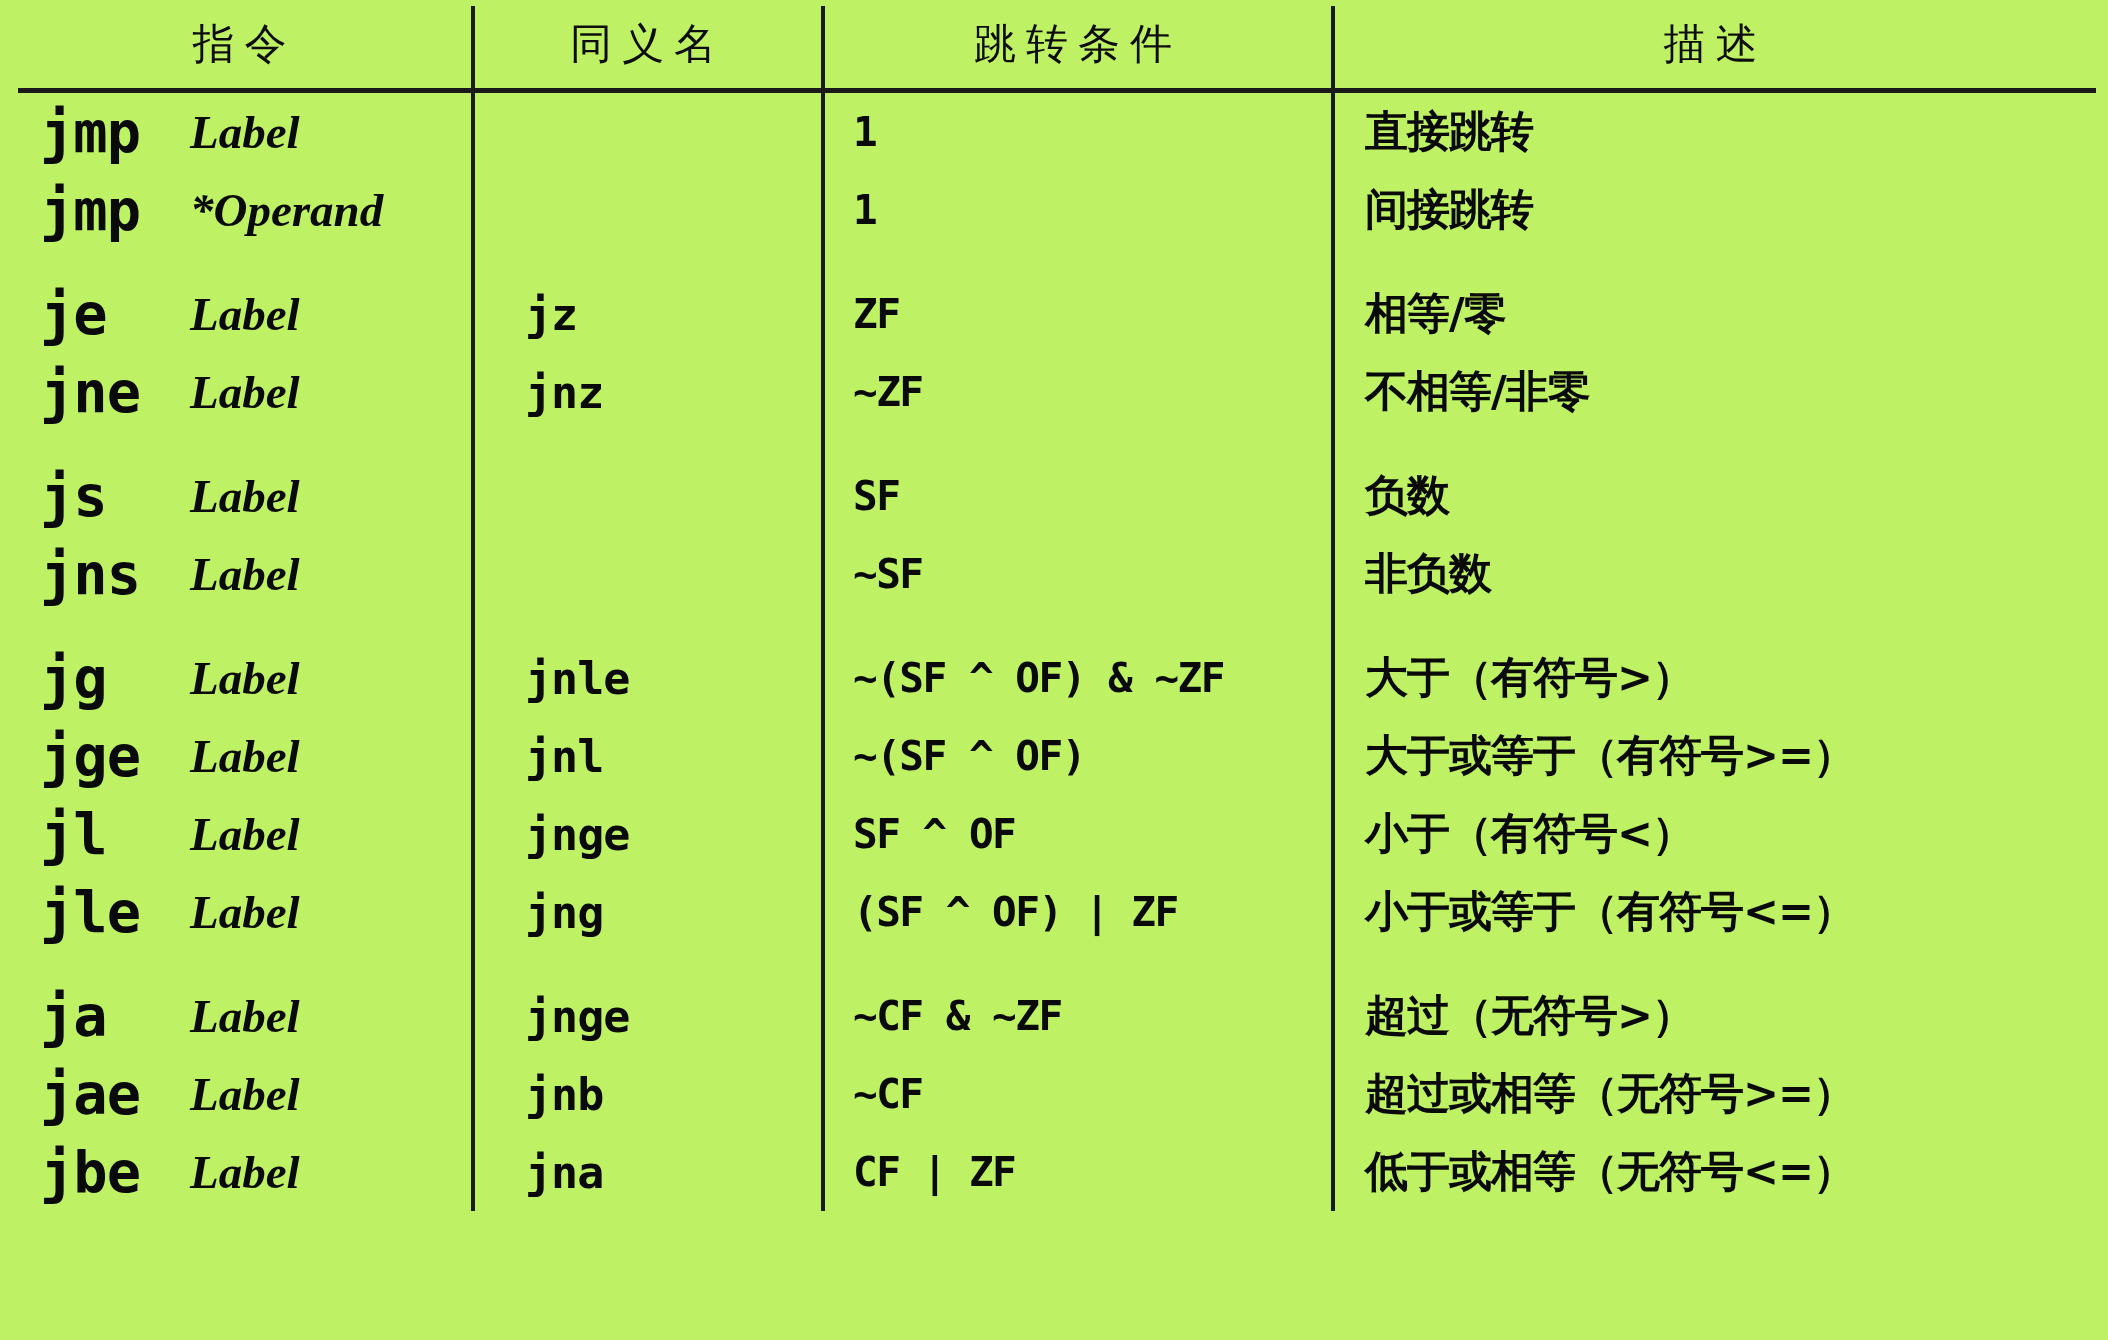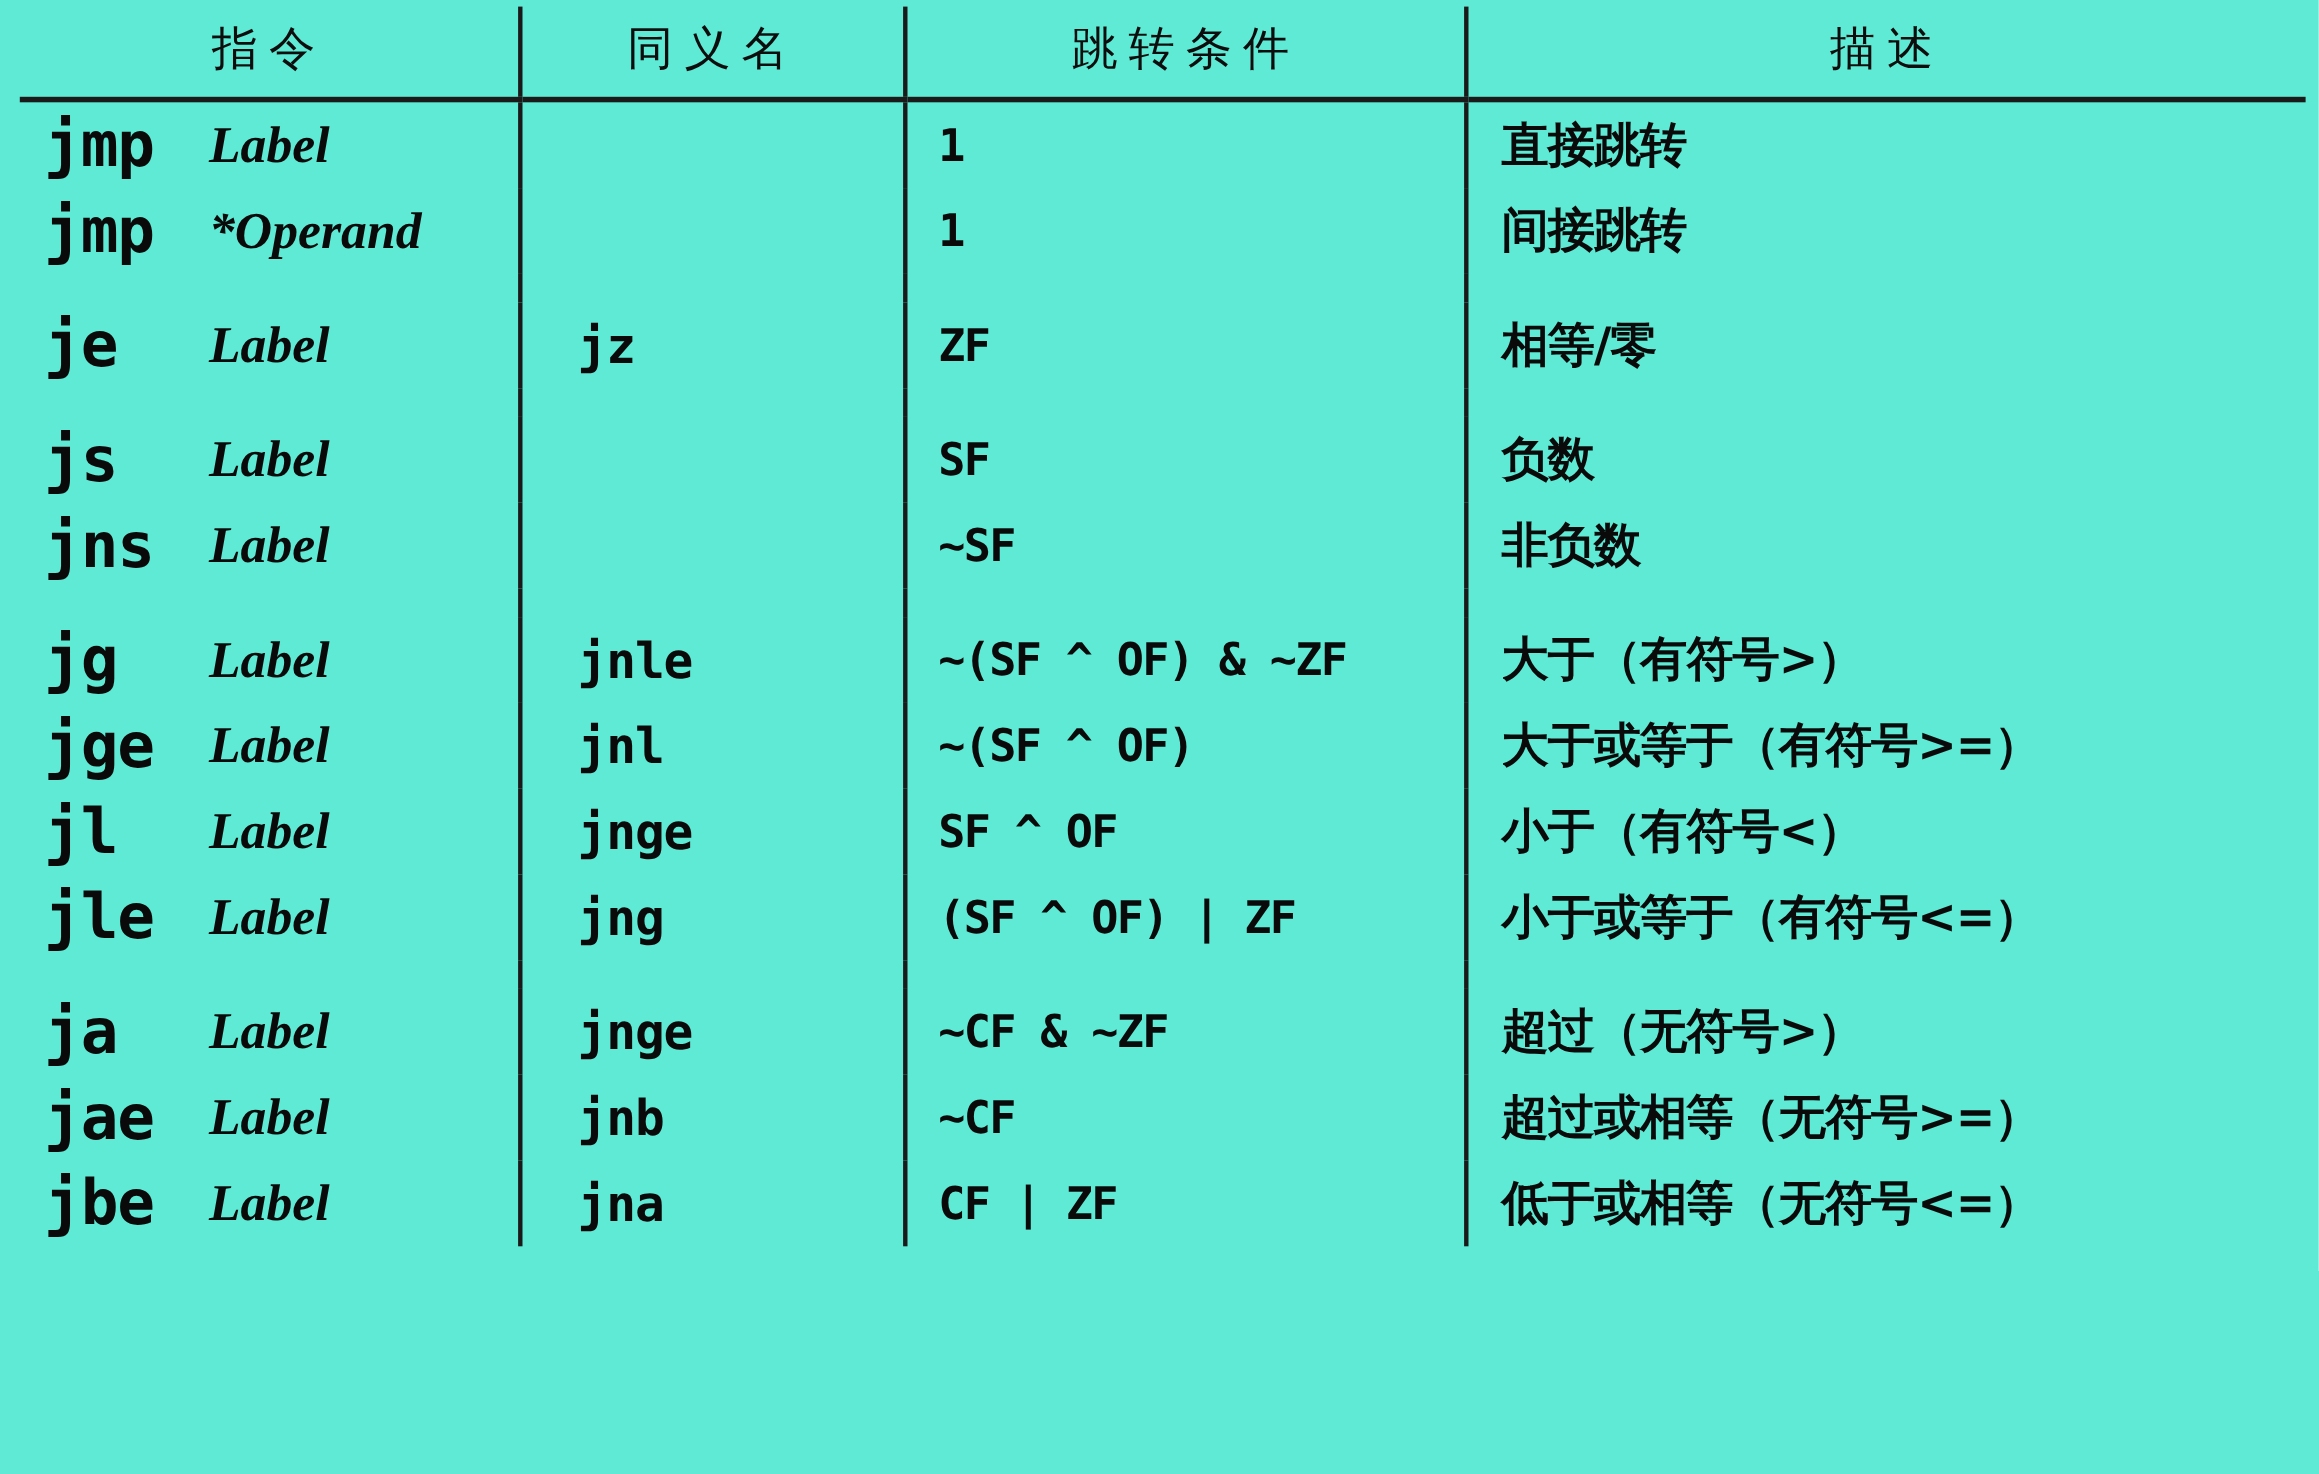--- a/index.html
+++ b/index.html
@@ -11,21 +11,21 @@
     width: 2108px;
     height: 1340px;
     font-family: "Liberation Serif", serif;
     color: #111111;
     overflow: hidden;
   }
   .page {
     position: relative;
     width: 2108px;
     height: 1340px;
-    background: #5eead4;
+    background: #bef264;
     box-sizing: border-box;
     padding: 6px 18px 0 18px;
   }
   table.jump-table {
     width: 2078px;
     border-collapse: collapse;
     table-layout: fixed;
   }
   table.jump-table col.c-instr  { width: 455px; }
   table.jump-table col.c-syn    { width: 350px; }
@@ -184,20 +184,37 @@
           <td>
             <div class="cell cell-syn">jz</div>
           </td>
           <td>
             <div class="cell cell-cond">ZF</div>
           </td>
           <td>
             <div class="cell cell-desc">相等/零</div>
           </td>
         </tr>
+        <tr>
+          <td>
+            <div class="cell cell-instr">
+              <span class="mnemonic">jne</span>
+              <span class="operand">Label</span>
+            </div>
+          </td>
+          <td>
+            <div class="cell cell-syn">jnz</div>
+          </td>
+          <td>
+            <div class="cell cell-cond">~ZF</div>
+          </td>
+          <td>
+            <div class="cell cell-desc">不相等/非零</div>
+          </td>
+        </tr>
         <tr class="spacer">
           <td></td>
           <td></td>
           <td></td>
           <td></td>
         </tr>
         <tr>
           <td>
             <div class="cell cell-instr">
               <span class="mnemonic">js</span>

